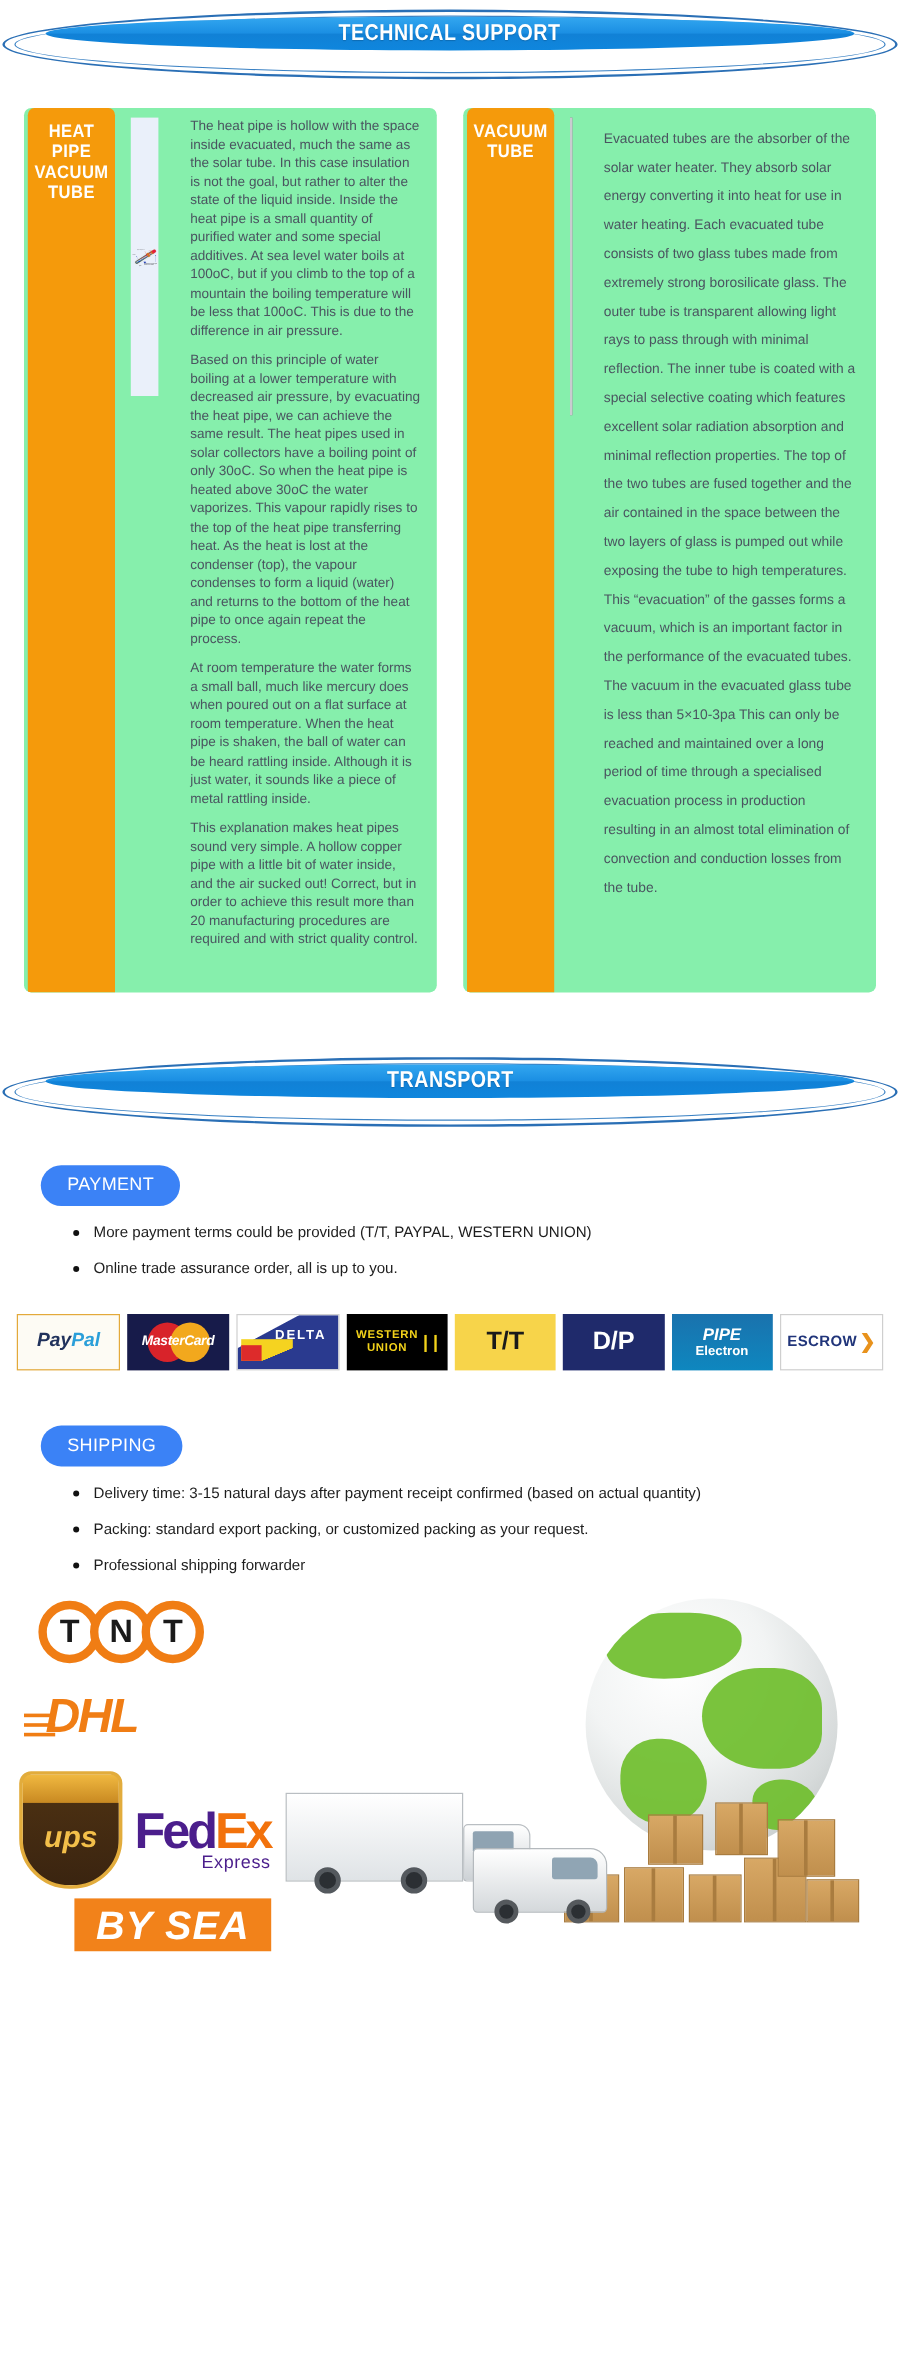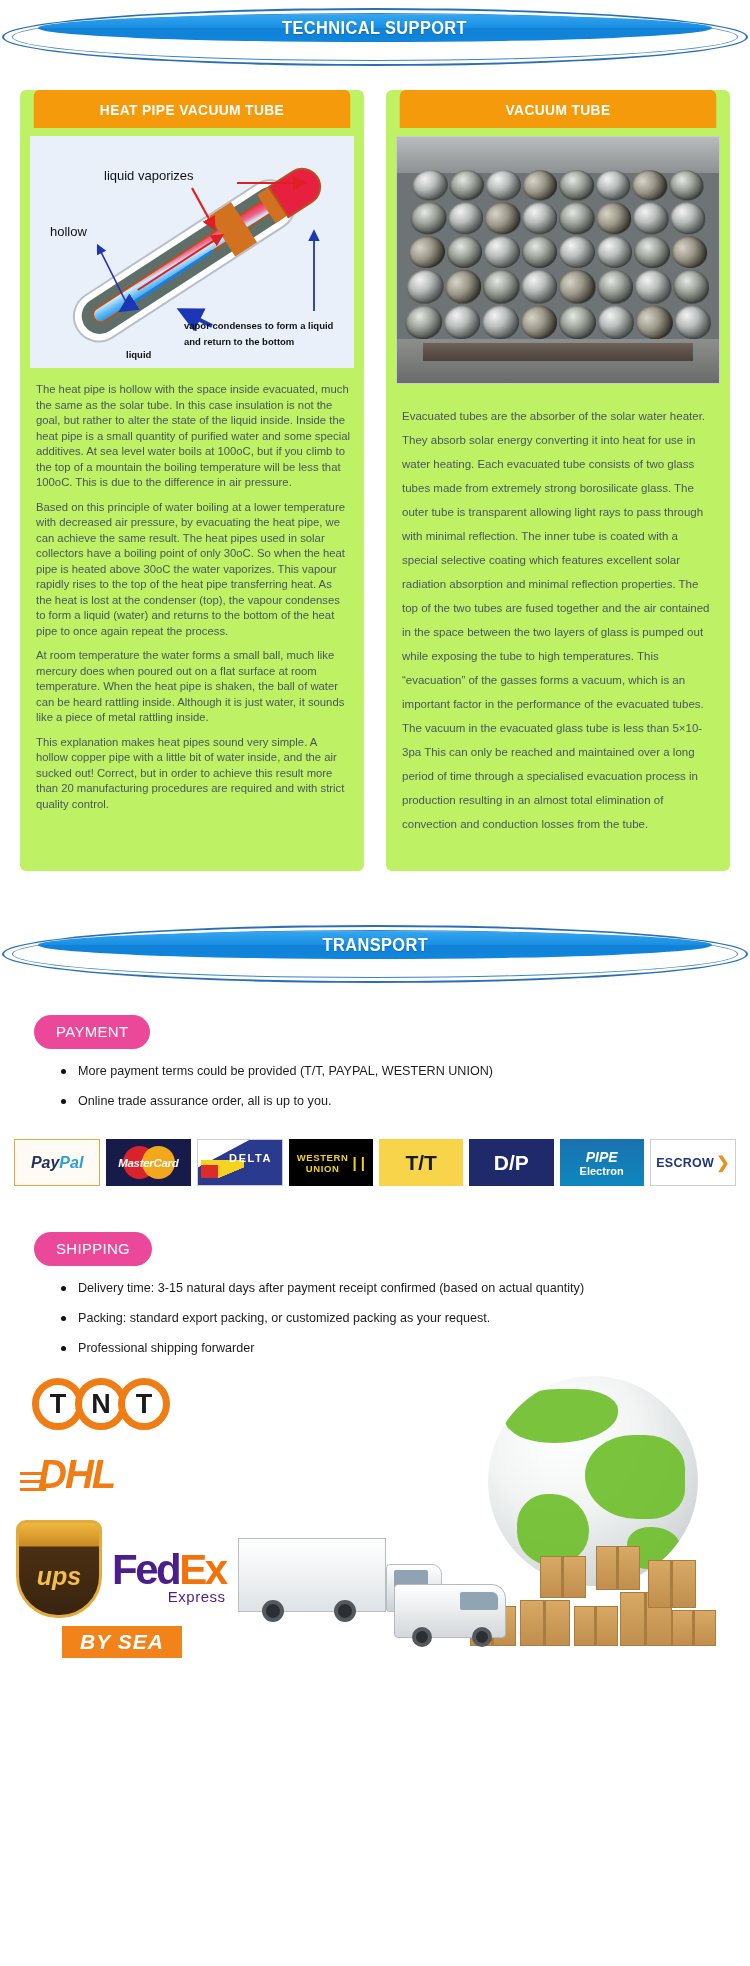--- a/index.html
+++ b/index.html
@@ -56,25 +56,24 @@
   }
 
   
   .cards {
     display: flex;
     gap: 22px;
     padding: 22px 20px 0 20px;
   }
   .card {
     flex: 1 1 0;
-    background: #bef264;
+    background: #86efac;
     border-radius: 6px;
     overflow: hidden;
     display: flex;
-    flex-direction: column;
     min-width: 0;
   }
   .card-head {
     background: #f59a0b;
     color: #ffffff;
     text-align: center;
     padding: 11px 6px 10px 6px;
     font-size: 15px;
     font-weight: bold;
     letter-spacing: .4px;
@@ -129,21 +128,21 @@
   .tube.b { background: radial-gradient(circle at 38% 32%, #e6e9e4 0%, #a0a69e 36%, #4a4e49 70%, #232523 100%); }
   .tube.c { background: radial-gradient(circle at 30% 36%, #d8d5c8 0%, #9a9688 38%, #3e3c34 72%, #1c1b17 100%); }
   .pallet {
     position: absolute; left: 26px; right: 26px; bottom: 22px; height: 18px;
     background: linear-gradient(to bottom, #6e625a, #4b423c);
   }
 
   
   .tag {
     display: inline-block;
-    background: #ec4899;
+    background: #3b82f6;
     color: #ffffff;
     font-size: 15px;
     border-radius: 18px;
     padding: 8px 22px 9px 22px;
     letter-spacing: .3px;
   }
   .section-pad { padding: 0 34px; }
 
   
   ul.bullets { list-style: none; margin: 14px 0 0 26px; }
@@ -244,21 +243,21 @@
   }
   .ups .shield span { color: #f3bf4a; font-size: 25px; font-weight: bold; font-style: italic; margin-top: 14px; }
   
   .fedex { left: 112px; top: 176px; }
   .fedex .fx { font-size: 42px; font-weight: bold; letter-spacing: -2.5px; }
   .fedex .fx .a { color: #4b1e8c; }
   .fedex .fx .b { color: #f2720c; }
   .fedex .exp { color: #4b1e8c; font-size: 15px; text-align: right; margin-top: -6px; letter-spacing: .5px; }
   
   .bysea { left: 62px; top: 256px; background: #f2821a; padding: 4px 18px; }
-  .bysea span { color: #ffffff; font-size: 21px; font-weight: bold; font-style: italic; letter-spacing: 1px; }
+  .bysea span { color: #ffffff; font-size: 33px; font-weight: bold; font-style: italic; letter-spacing: 1px; }
   
   .globe {
     position: absolute; right: 52px; top: 6px;
     width: 210px; height: 210px; border-radius: 50%;
     background: radial-gradient(circle at 36% 28%, #ffffff 0%, #f2f4f4 38%, #d6dada 72%, #b3b8b8 100%);
     overflow: hidden;
   }
   .globe .land { position: absolute; background: #6fbe2c; border-radius: 44% 56% 50% 40%; opacity: .92; }
   .globe .l1 { left: 8%;  top: 6%;  width: 54%; height: 26%; border-radius: 50% 40% 60% 45%; }
   .globe .l2 { left: 46%; top: 28%; width: 48%; height: 40%; border-radius: 55% 45% 40% 60%; }

